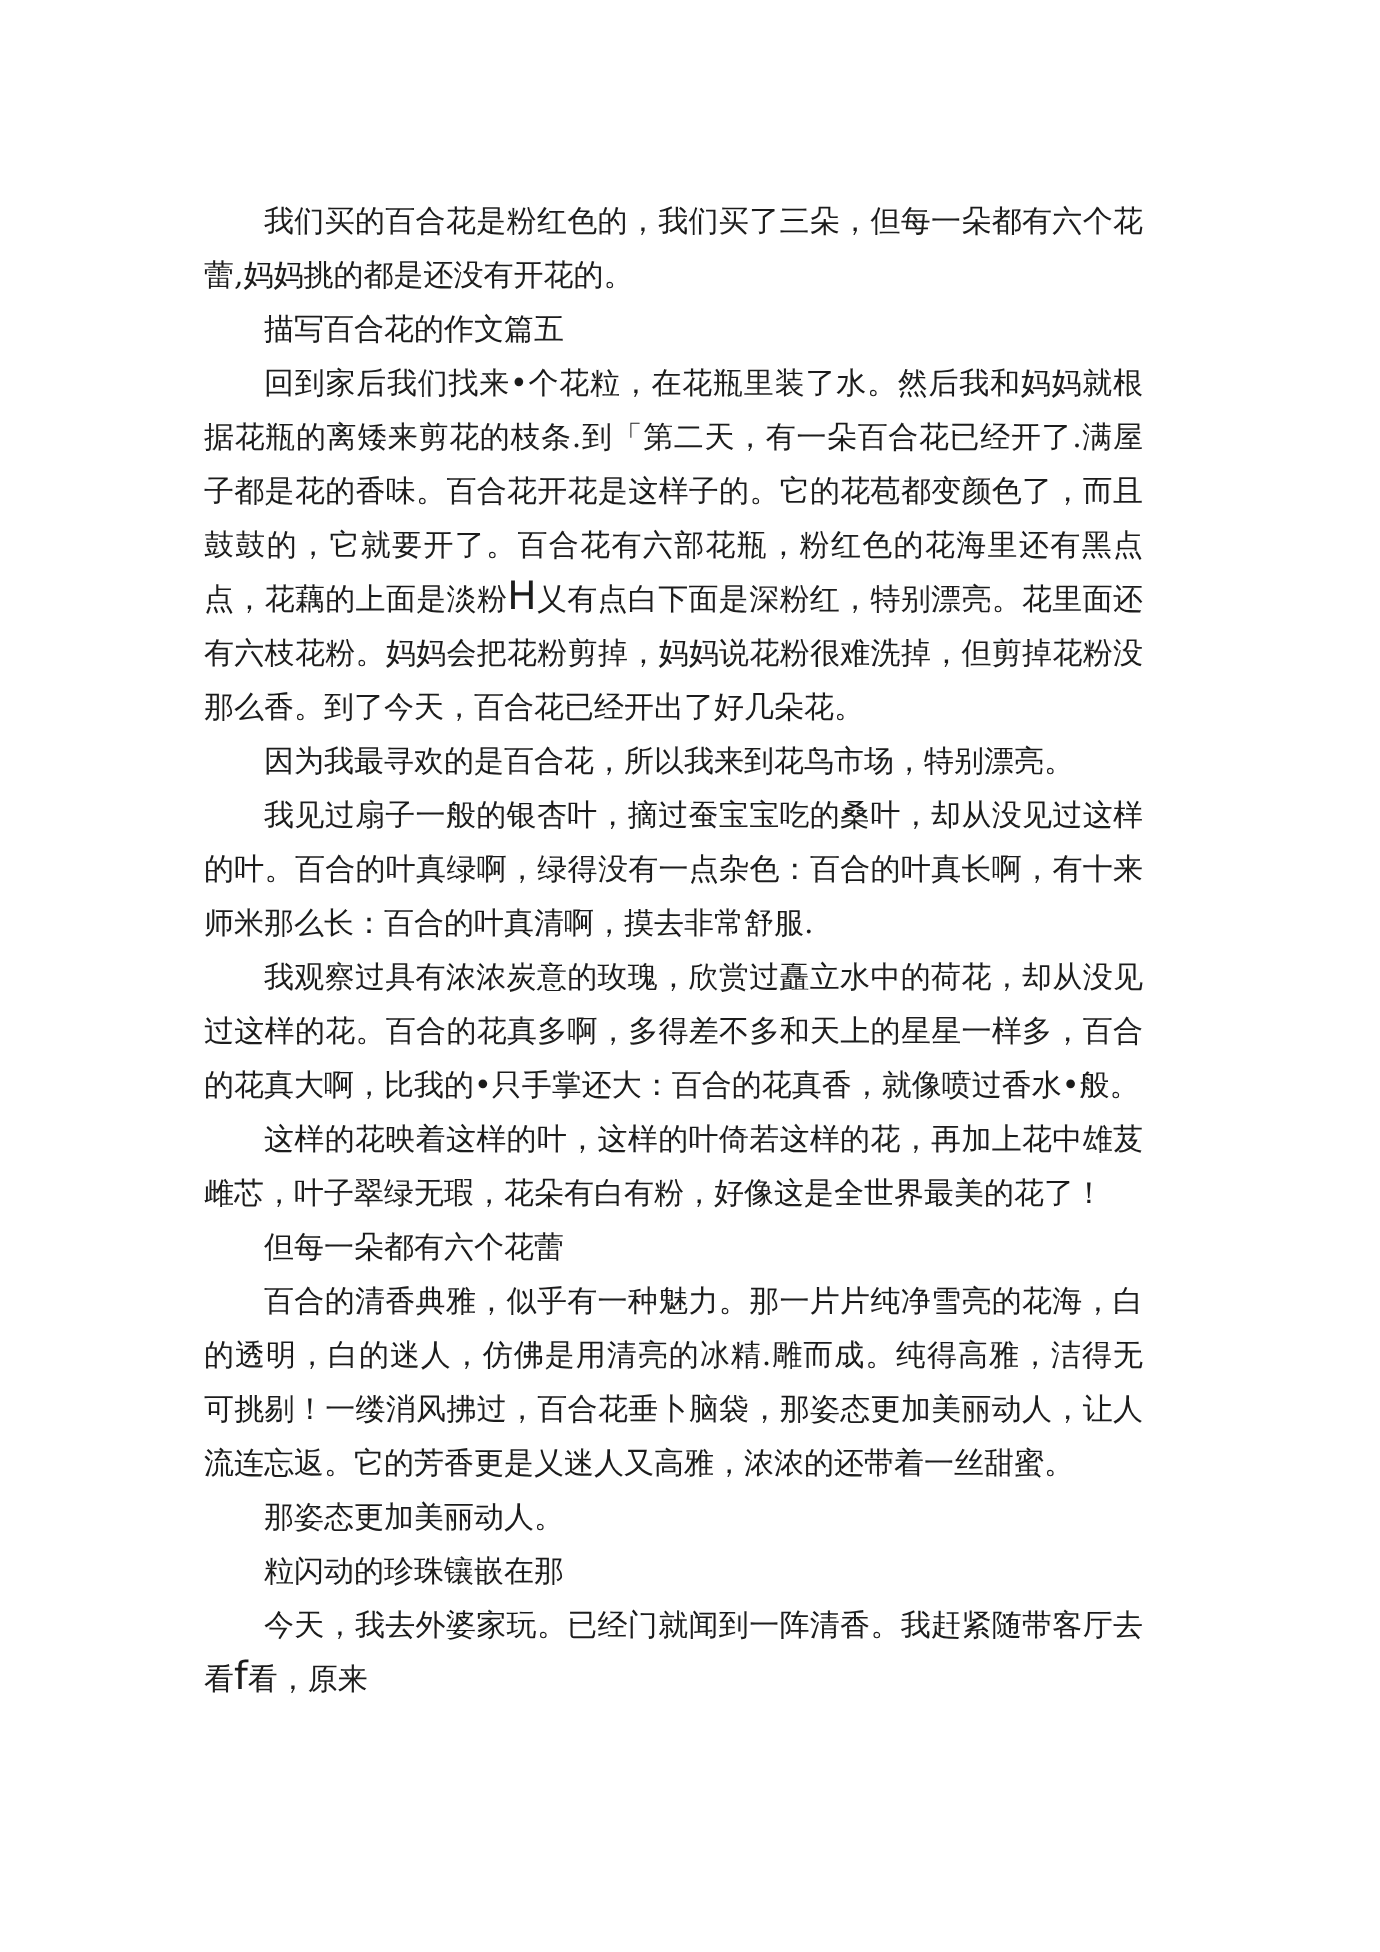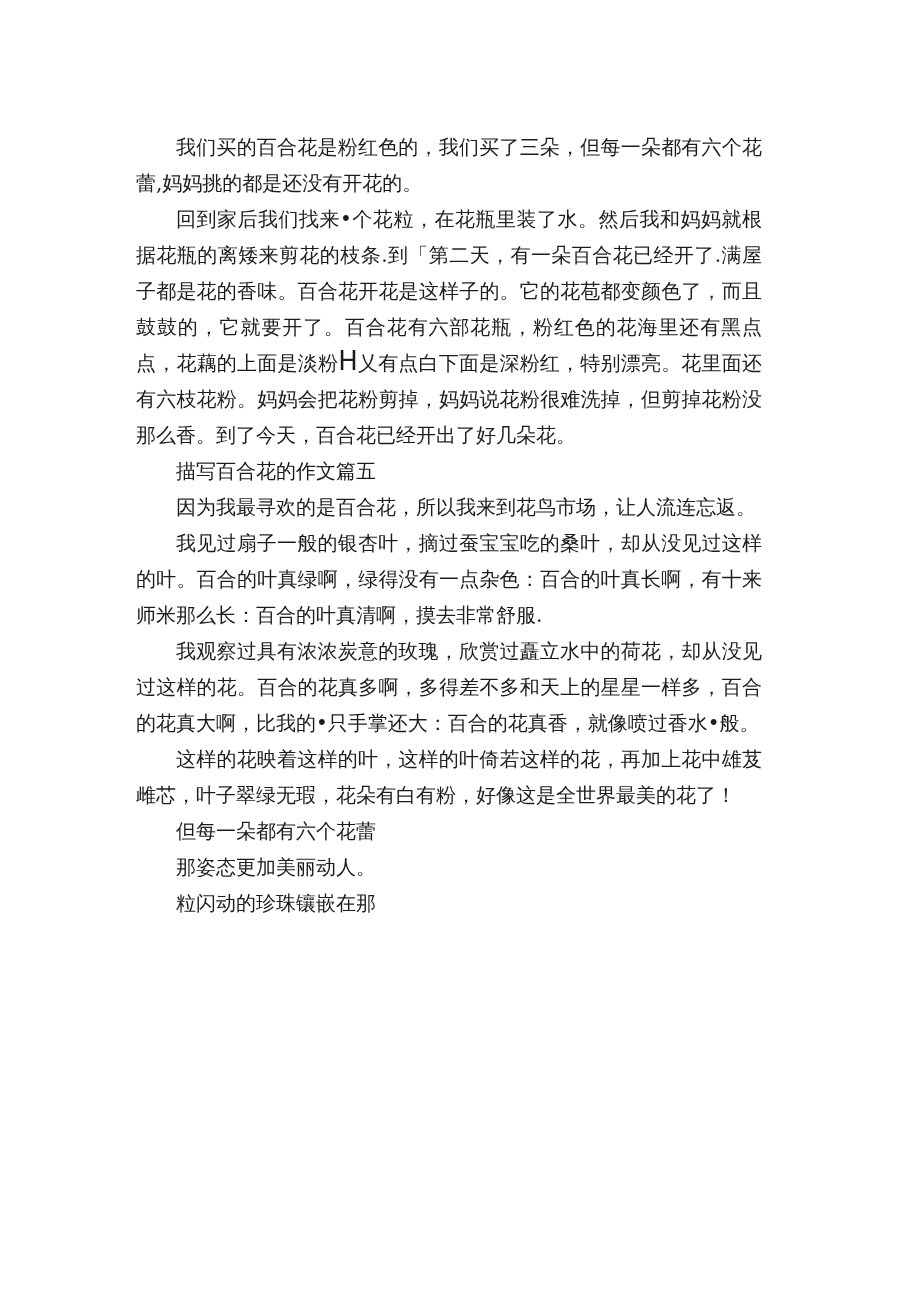--- a/index.html
+++ b/index.html
@@ -39,23 +39,25 @@
     line-height: 1;
     font-weight: 500;
   }
 </style>
 </head>
 <body>
 
 <div class="page">
   <div class="doc" id="doc" style="color: rgb(28, 28, 28);">
       <p><span>我们买的百合花是粉红色的，我们买了三朵，但每一朵都有六个花蕾,妈妈挑的都是还没有开花的。</span></p>
+      <p><span>描写百合花的作文篇五</span></p>
       <p><span>回到家后我们找来•个花粒，在花瓶里装了水。然后我和妈妈就根据花瓶的离矮来剪花的枝条.到「第二天，有一朵百合花已经开了.满屋子都是花的香味。百合花开花是这样子的。它的花苞都变颜色了，而且鼓鼓的，它就要开了。百合花有六部花瓶，粉红色的花海里还有黑点点，花藕的上面是淡粉</span><span class="latin-run">H</span><span>乂有点白下面是深粉红，特别漂亮。花里面还有六枝花粉。妈妈会把花粉剪掉，妈妈说花粉很难洗掉，但剪掉花粉没那么香。到了今天，百合花已经开出了好几朵花。</span></p>
-      <p><span>描写百合花的作文篇五</span></p>
-      <p><span>因为我最寻欢的是百合花，所以我来到花鸟市场，让人流连忘返。</span></p>
+      <p><span>因为我最寻欢的是百合花，所以我来到花鸟市场，特别漂亮。</span></p>
       <p><span>我见过扇子一般的银杏叶，摘过蚕宝宝吃的桑叶，却从没见过这样的叶。百合的叶真绿啊，绿得没有一点杂色：百合的叶真长啊，有十来师米那么长：百合的叶真清啊，摸去非常舒服.</span></p>
       <p><span>我观察过具有浓浓炭意的玫瑰，欣赏过矗立水中的荷花，却从没见过这样的花。百合的花真多啊，多得差不多和天上的星星一样多，百合的花真大啊，比我的•只手掌还大：百合的花真香，就像喷过香水•般。</span></p>
       <p><span>这样的花映着这样的叶，这样的叶倚若这样的花，再加上花中雄芨雌芯，叶子翠绿无瑕，花朵有白有粉，好像这是全世界最美的花了！</span></p>
       <p><span>但每一朵都有六个花蕾</span></p>
+      <p><span>百合的清香典雅，似乎有一种魅力。那一片片纯净雪亮的花海，白的透明，白的迷人，仿佛是用清亮的冰精.雕而成。纯得高雅，洁得无可挑剔！一缕消风拂过，百合花垂卜脑袋，那姿态更加美丽动人，让人流连忘返。它的芳香更是乂迷人又高雅，浓浓的还带着一丝甜蜜。</span></p>
       <p><span>那姿态更加美丽动人。</span></p>
       <p><span>粒闪动的珍珠镶嵌在那</span></p>
+      <p><span>今天，我去外婆家玩。已经门就闻到一阵清香。我赶紧随带客厅去看</span><span class="latin-run">f</span><span>看，原来</span></p>
     </div>
 </div>
 
 </body></html>

